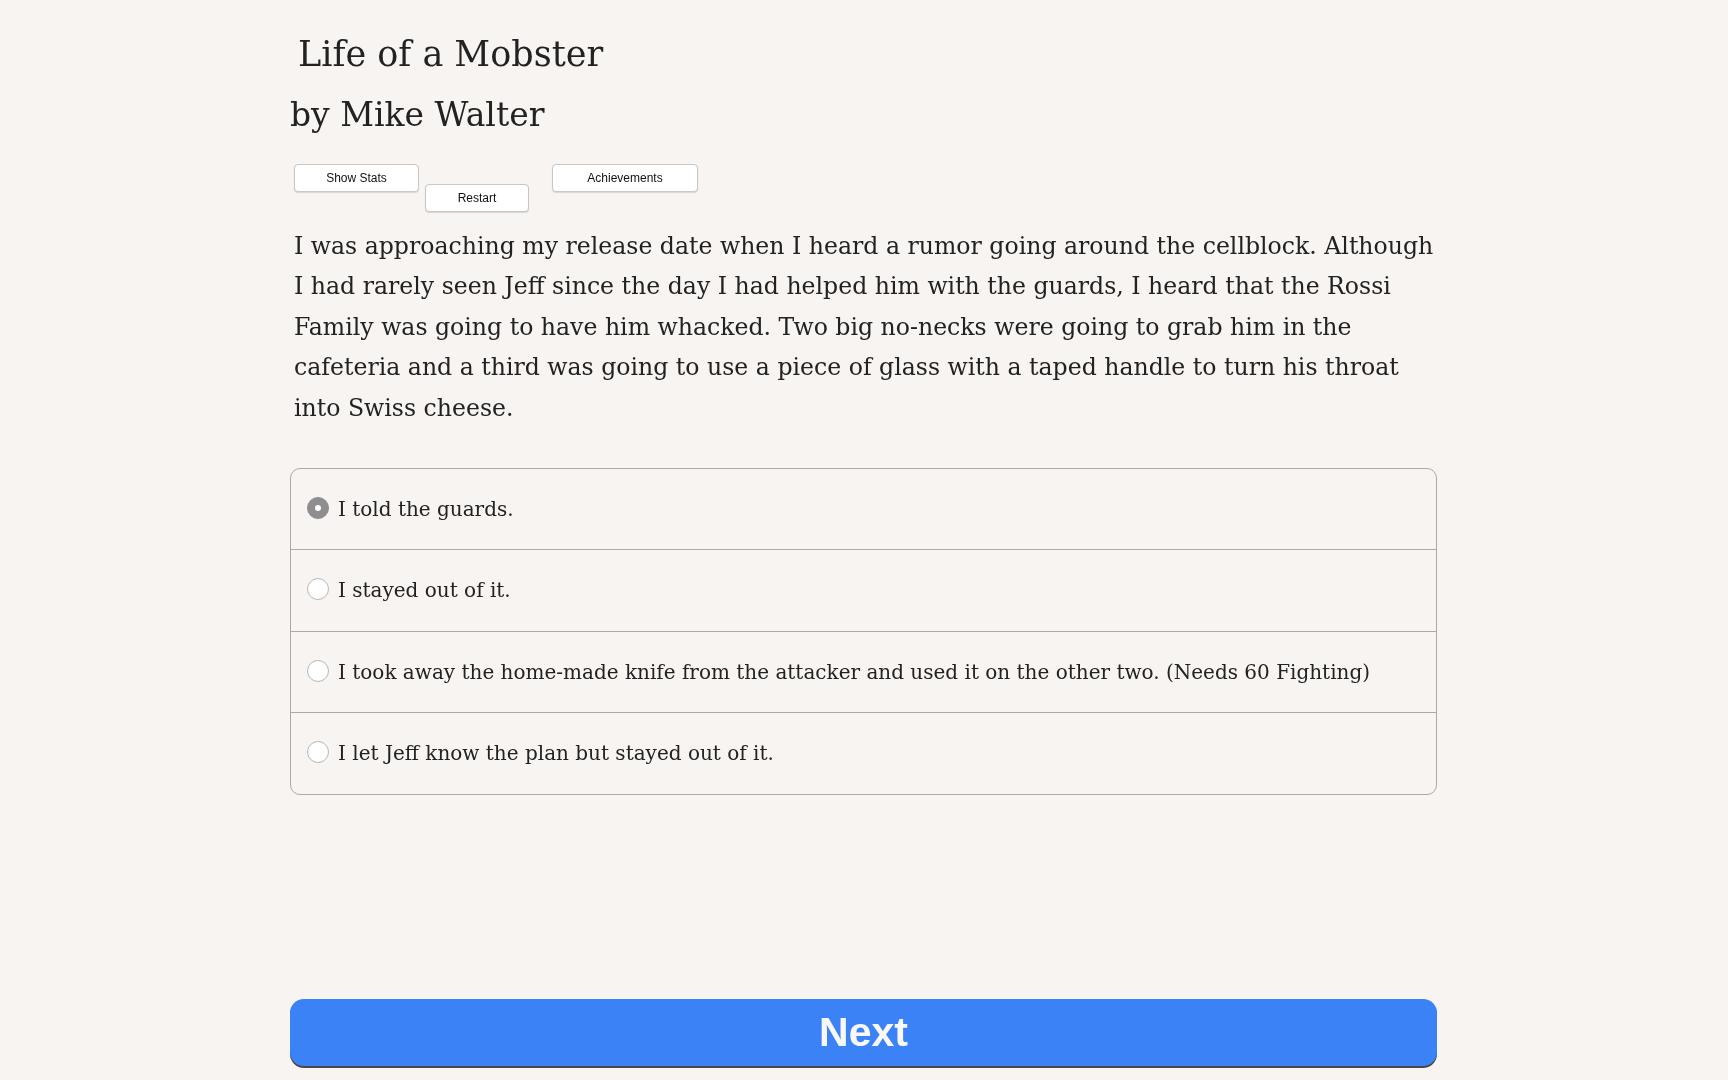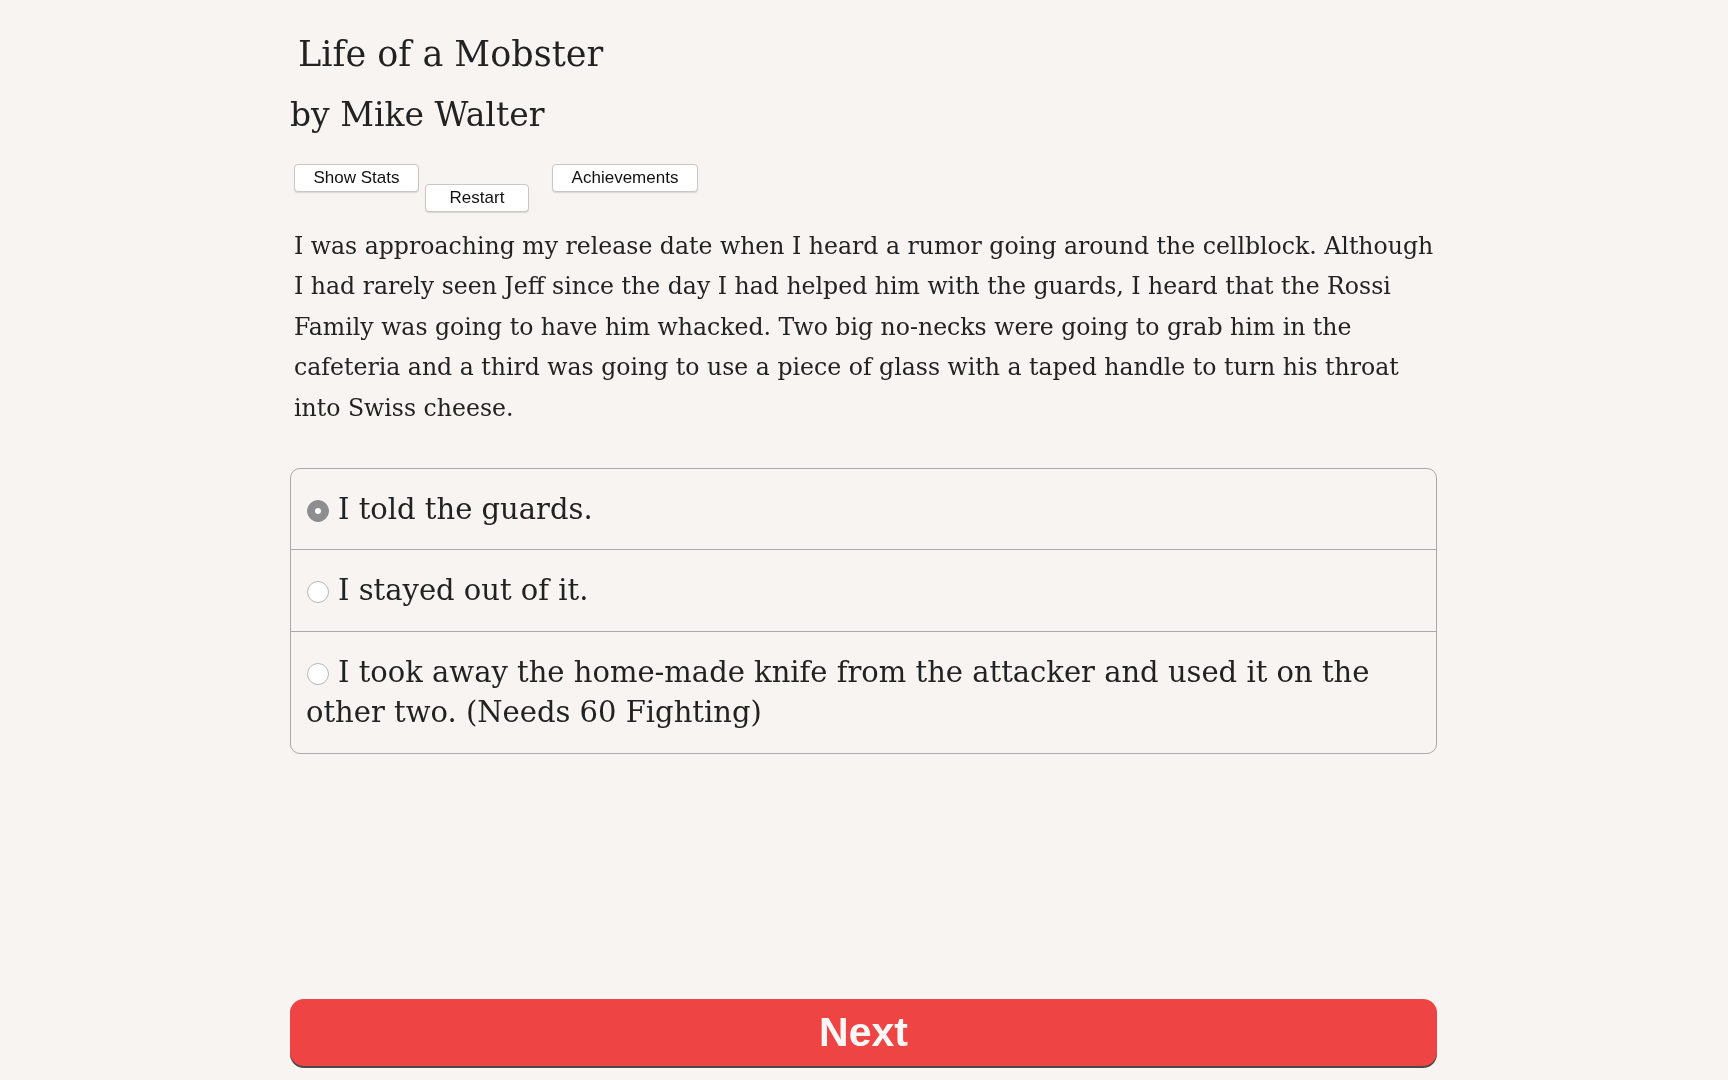--- a/index.html
+++ b/index.html
@@ -52,21 +52,21 @@
   .tb-btn {
     position: absolute;
     top: 0;
     height: 28px;
     box-sizing: border-box;
     background: #ffffff;
     border: 1px solid #c9c6c3;
     border-radius: 4px;
     box-shadow: 0 1px 1px rgba(0,0,0,0.12);
     font-family: "Liberation Sans", sans-serif;
-    font-size: 17px;
+    font-size: 12px;
     line-height: 26px;
     color: #111;
     text-align: center;
     padding: 0;
     cursor: pointer;
   }
   .tb-stats { left: 0; width: 125px; }
   .tb-restart { left: 131px; width: 104px; margin-top: 20px; }
   .tb-ach { left: 258px; width: 146px; }
 
@@ -86,21 +86,21 @@
     top: 468px;
     width: 1147px;
     box-sizing: border-box;
     border: 1.5px solid #a9a9a9;
     border-radius: 10px;
     overflow: hidden;
   }
   .choice {
     box-sizing: border-box;
     padding: 20px 30px 20px 15px;
-    font-size: 29px;
+    font-size: 20px;
     line-height: 40.4px;
     color: #222;
     border-top: 1.5px solid #a9a9a9;
     cursor: pointer;
   }
   .choice:first-child { border-top: none; }
   .choice.disabled { color: #7d7b79; cursor: default; }
   .radio {
     display: inline-block;
     width: 22px;
@@ -133,21 +133,21 @@
   }
   .next-btn {
     position: absolute;
     left: 0;
     top: 999px;
     width: 1147px;
     height: 67px;
     box-sizing: border-box;
     border: none;
     border-radius: 14px;
-    background: #ef4444;
+    background: #3b82f6;
     box-shadow: 0 2px 0 #4a4846;
     color: #faf8f6;
     font-family: "Liberation Sans", sans-serif;
     font-weight: bold;
     font-size: 41px;
     line-height: 67px;
     text-align: center;
     padding: 0;
     cursor: pointer;
   }
@@ -170,16 +170,19 @@
   <div class="choices">
     <div class="choice">
       <span class="radio checked"></span><span>I told the guards.</span>
     </div>
     <div class="choice">
       <span class="radio"></span><span>I stayed out of it.</span>
     </div>
     <div class="choice">
       <span class="radio"></span><span>I took away the home-made knife from the attacker and used it on the other two. (Needs 60 Fighting)</span>
     </div>
+    <div class="choice">
+      <span class="radio"></span><span>I let Jeff know the plan but stayed out of it.</span>
+    </div>
   </div>
 
   <button class="next-btn">Next</button>
 </div>
 
 </body></html>

